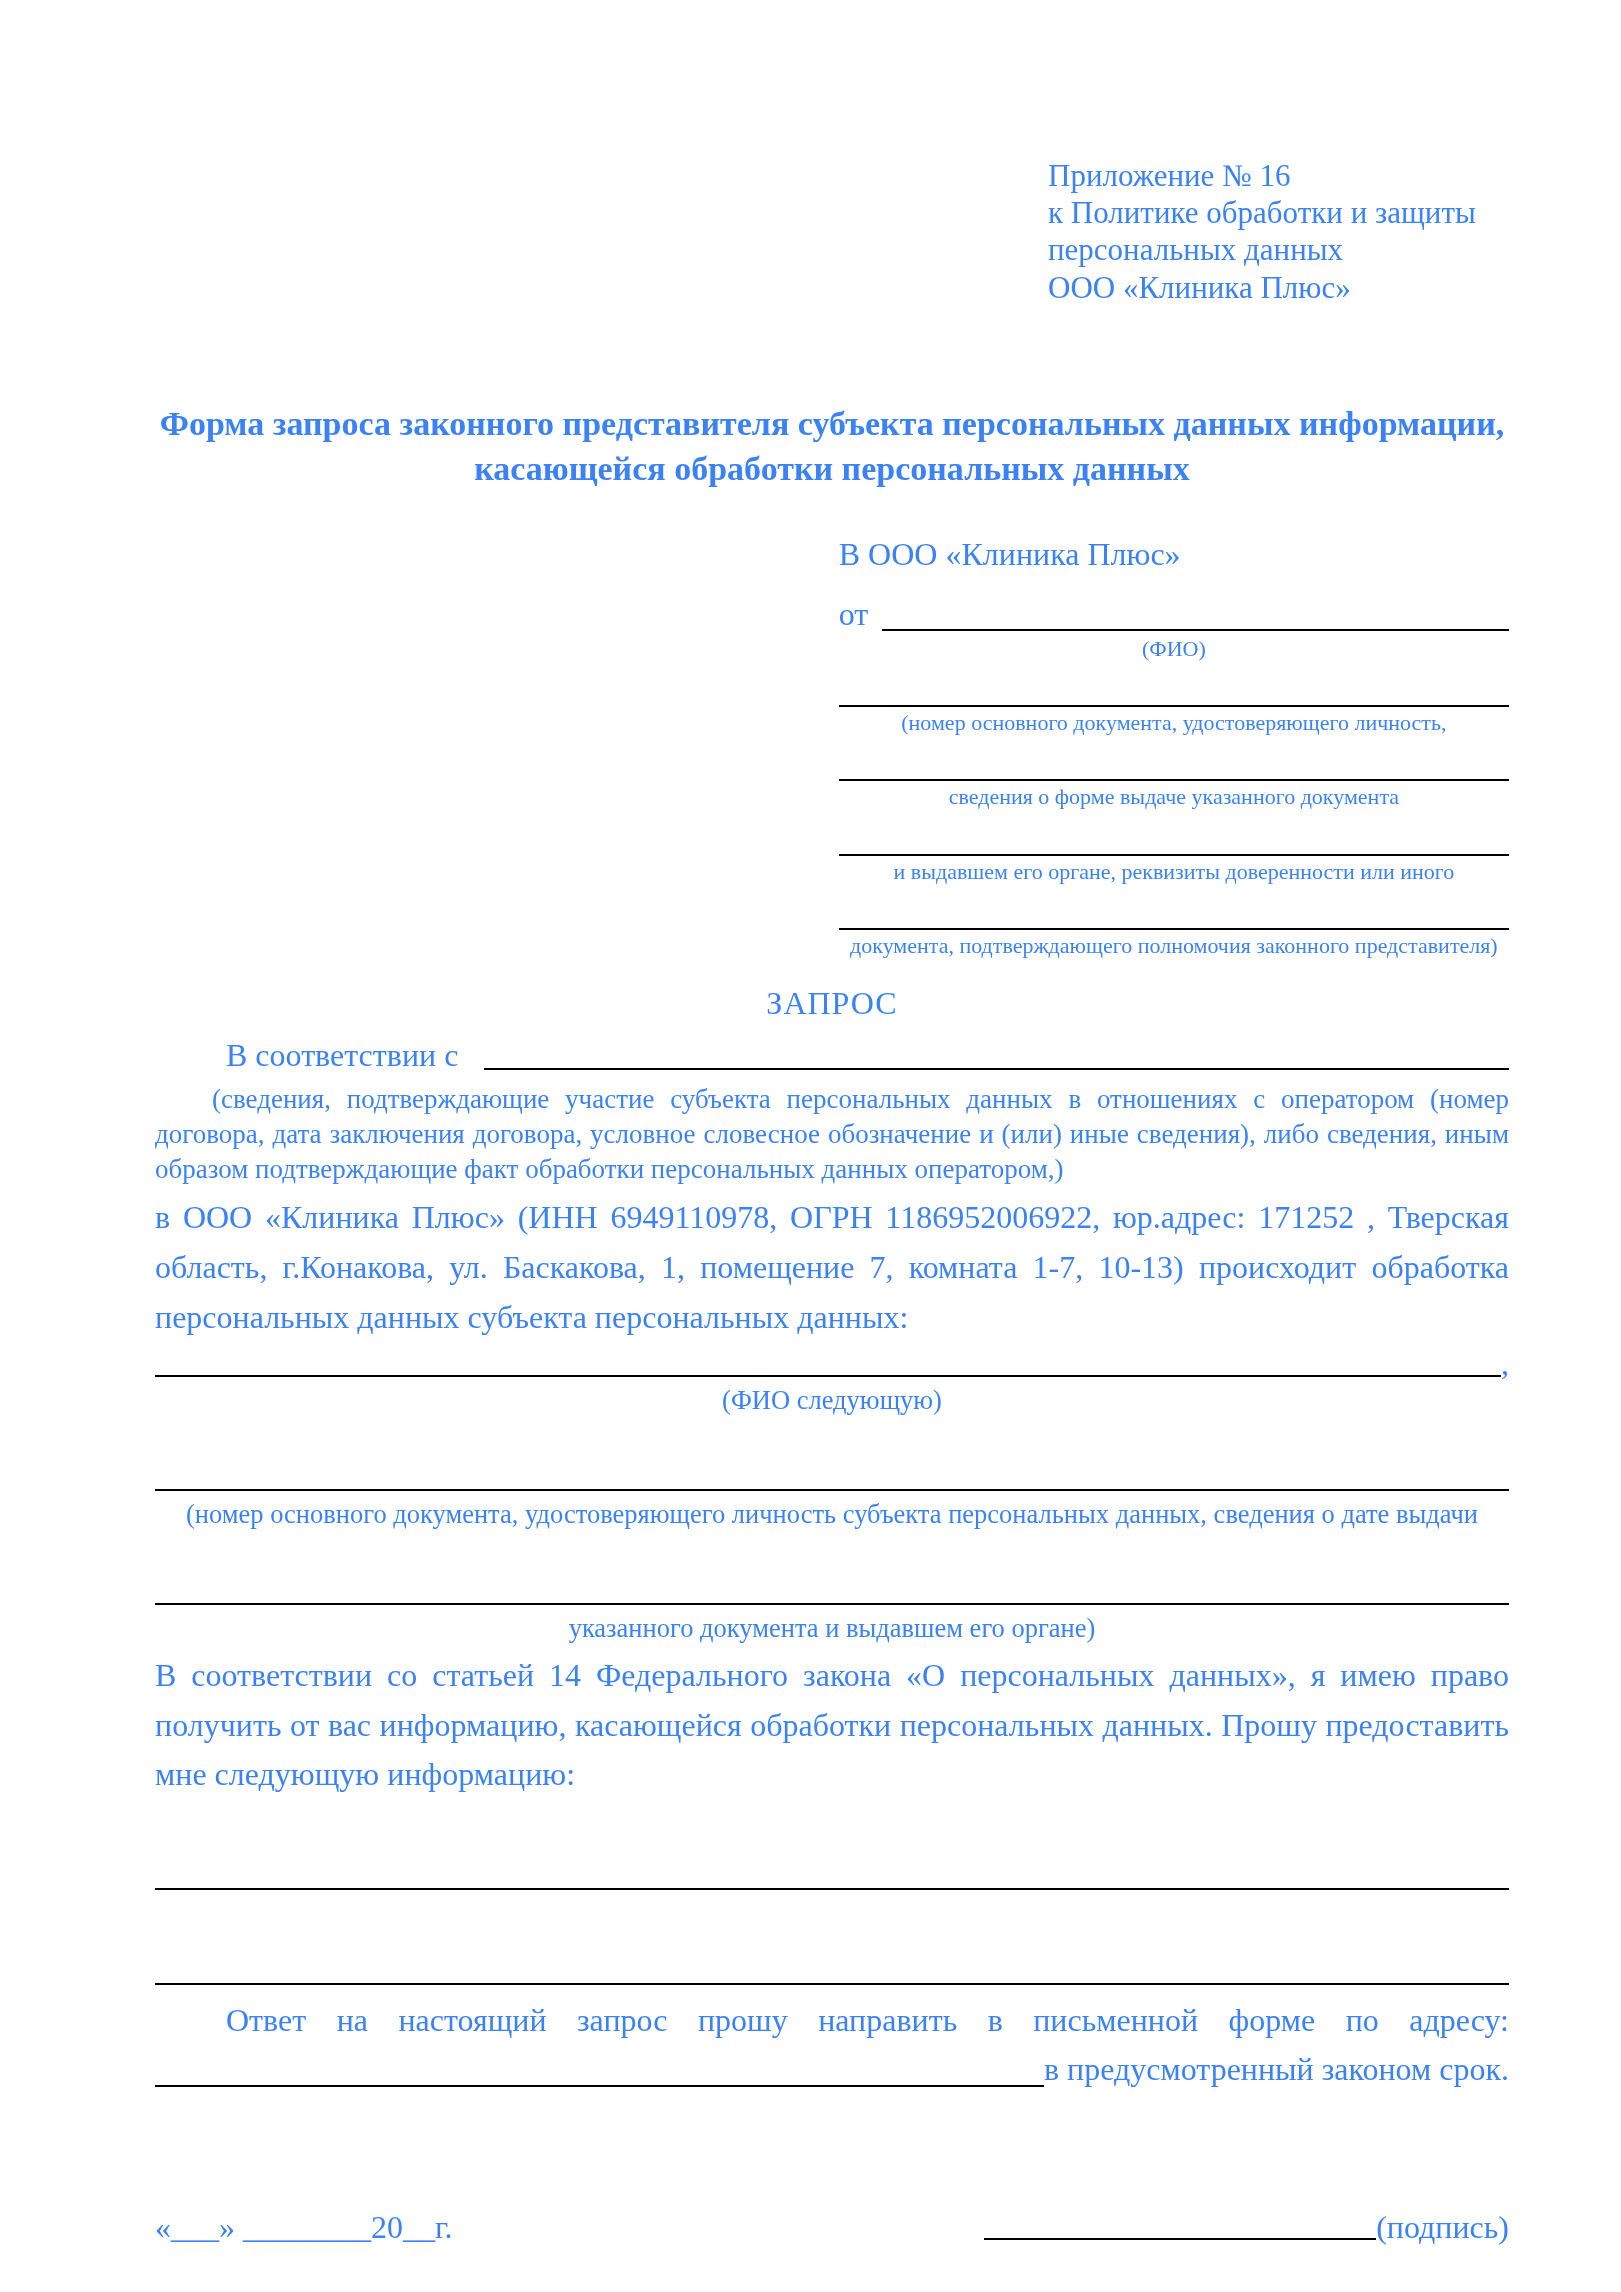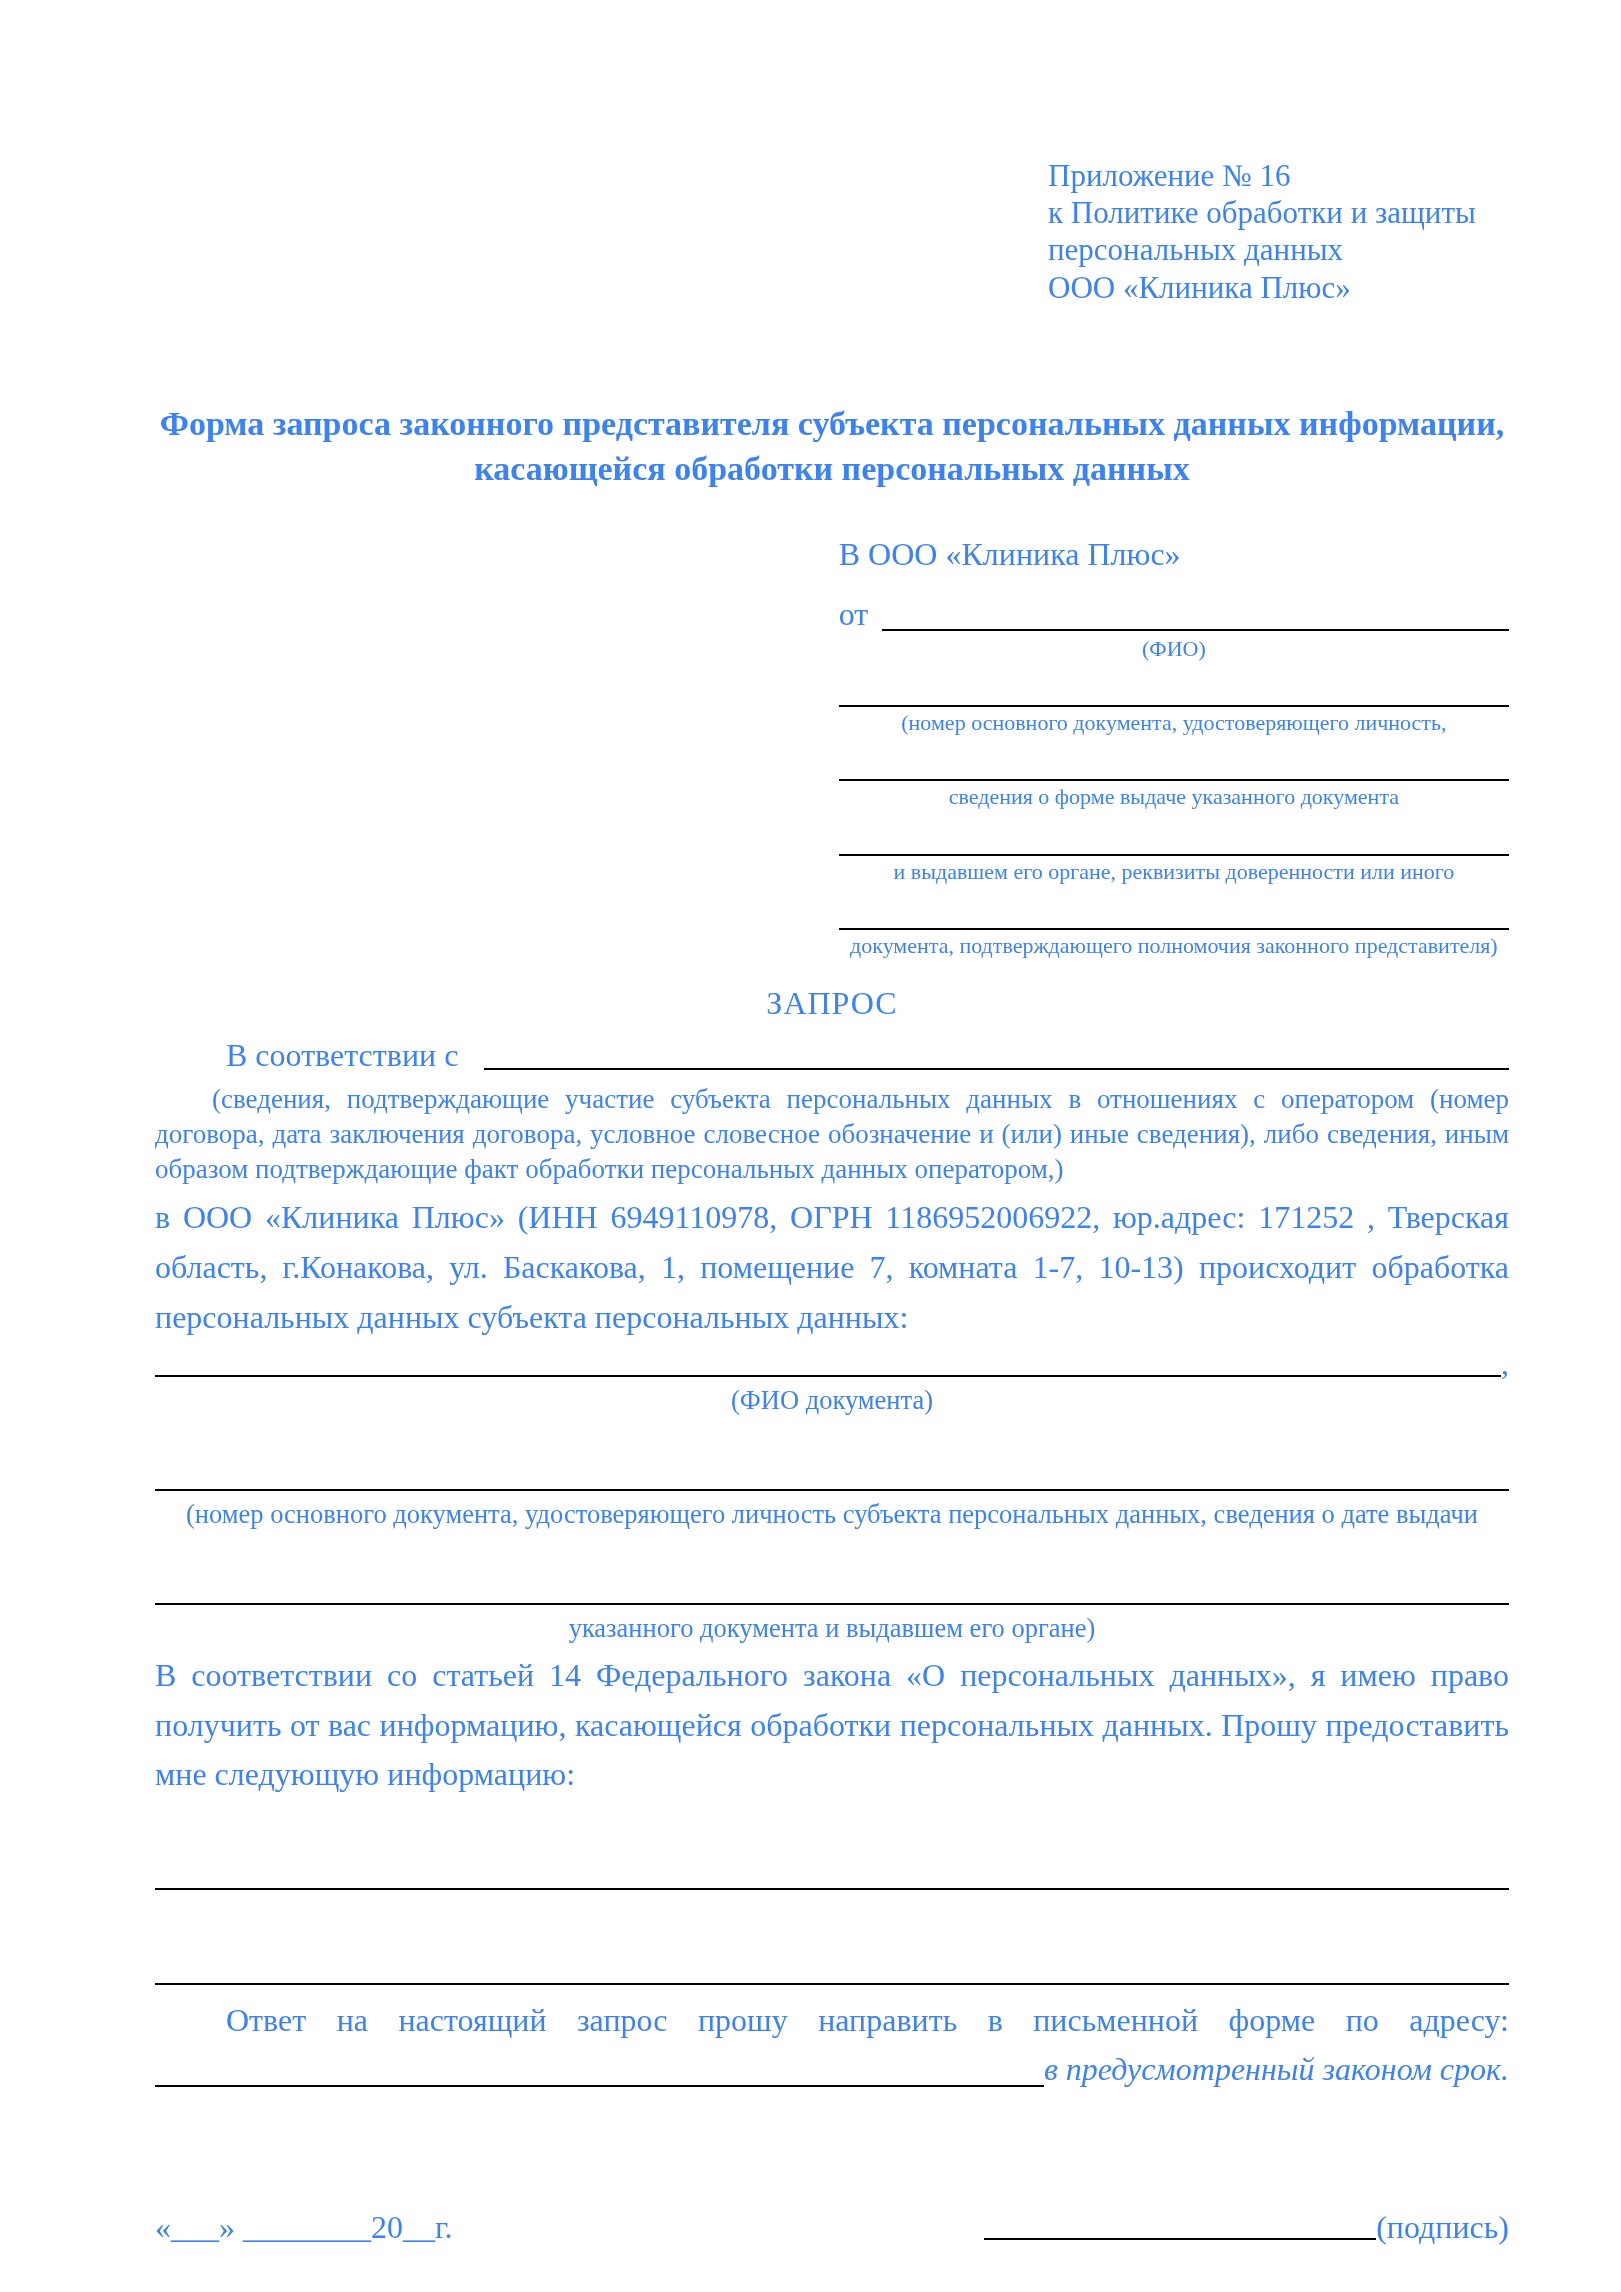--- a/index.html
+++ b/index.html
@@ -86,21 +86,21 @@
   .reply-first{
     margin:6px 0 0 0;
     font-size:32px;
     line-height:1.55;
     text-indent:71px;
     text-align:justify;
     text-align-last:justify;
   }
   .address-row{display:flex;align-items:flex-end;font-size:32px;line-height:1.5;}
   .address-row .flexline{flex:1;border-bottom:2.9px solid #000;margin-bottom:5.9px;}
-  .address-row .suffix{white-space:nowrap;font-style:italic;}
+  .address-row .suffix{white-space:nowrap;}
 
   .sig-row{
     display:flex;
     justify-content:space-between;
     align-items:flex-end;
     margin-top:116px;
     font-size:32px;
   }
   .sig-right{display:flex;}
   .sig-line{width:392px;border-bottom:2.9px solid #000;margin-bottom:5.9px;}
@@ -150,21 +150,21 @@
     </div>
 
     <div class="note">(сведения, подтверждающие участие субъекта персональных данных в отношениях с оператором (номер договора, дата заключения договора, условное словесное обозначение и (или) иные сведения), либо сведения, иным образом подтверждающие факт обработки персональных данных оператором,)</div>
 
     <p class="para">в ООО «Клиника Плюс» (ИНН 6949110978, ОГРН 1186952006922, юр.адрес: 171252 , Тверская область, г.Конакова, ул. Баскакова, 1, помещение 7, комната 1-7, 10-13) происходит обработка персональных данных субъекта персональных данных:</p>
 
     <div class="blank-row">
       <span class="flexline"></span>
       <span>,</span>
     </div>
-    <div class="caption-full">(ФИО документа)</div>
+    <div class="caption-full">(ФИО следующую)</div>
 
     <div class="gap-40"></div>
     <div class="blank-row">
       <span class="flexline"></span>
     </div>
     <div class="caption-full">(номер основного документа, удостоверяющего личность субъекта персональных данных, сведения о дате выдачи</div>
 
     <div class="gap-40"></div>
     <div class="blank-row">
       <span class="flexline"></span>

